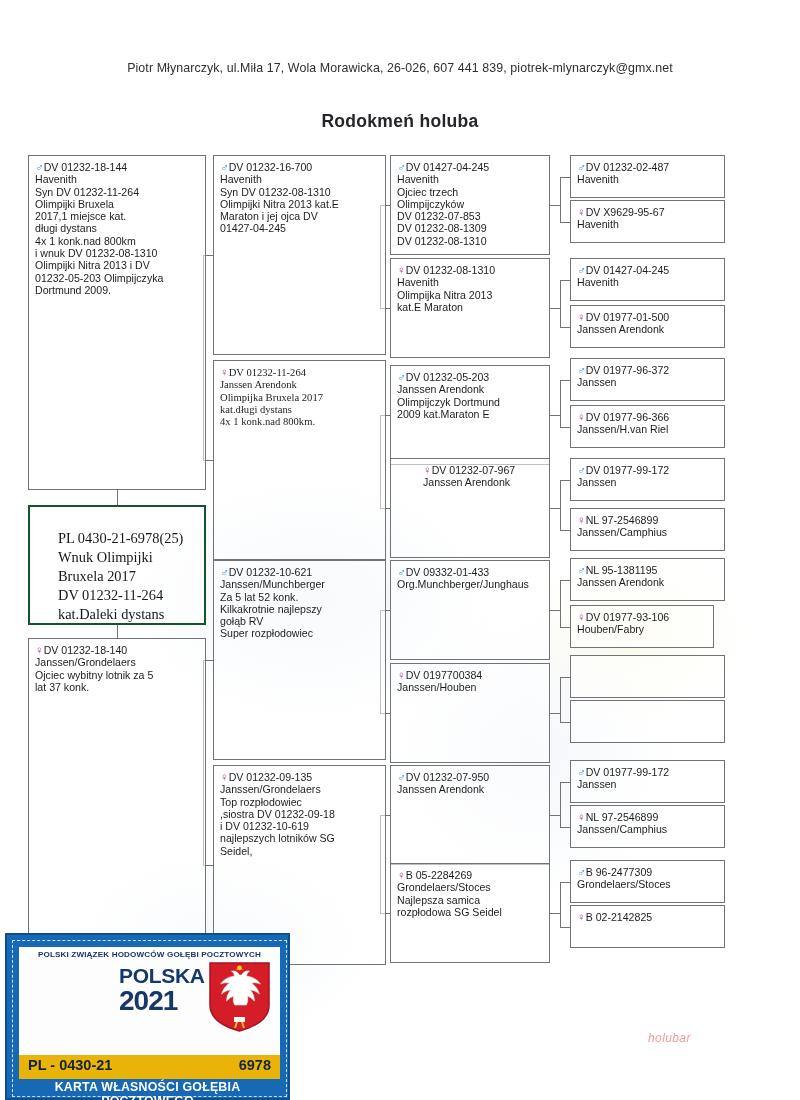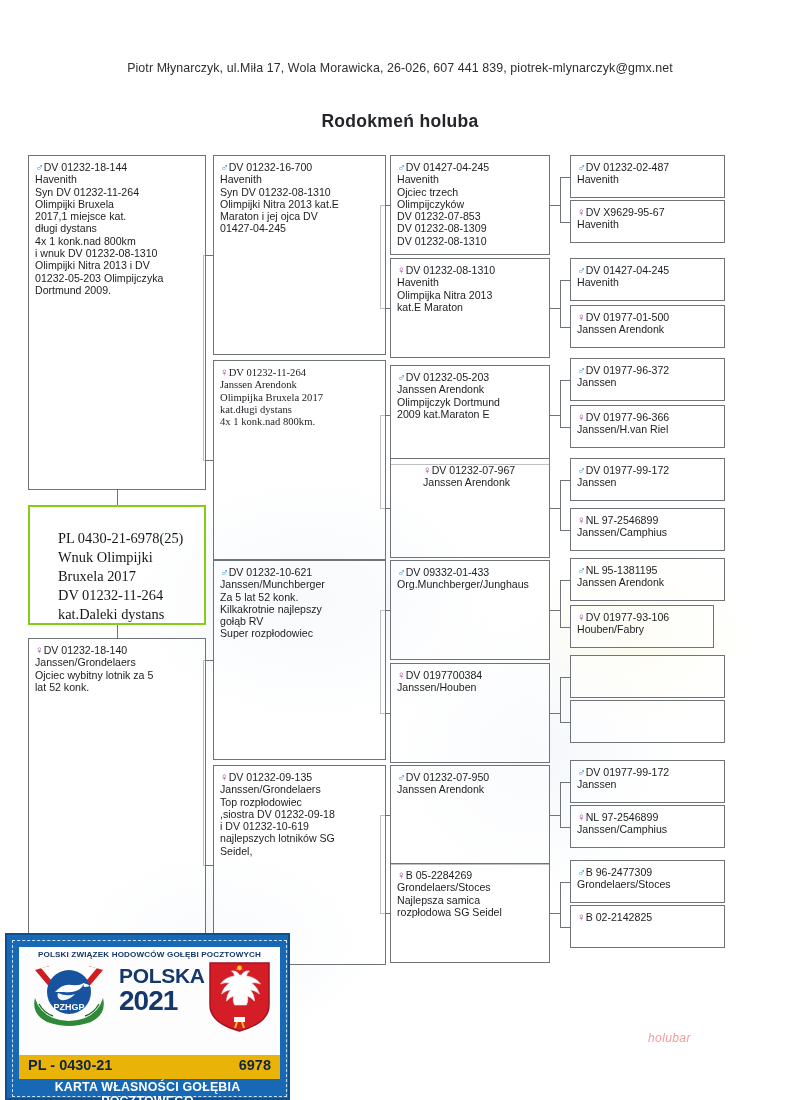--- a/index.html
+++ b/index.html
@@ -38,21 +38,21 @@
     color:#1b1d20;
     overflow:hidden;
   }
   .box .ln{white-space:nowrap;}
   .sym{font-size:11.5px;font-weight:bold;letter-spacing:0;}
   .m{color:#3b8fd4;}
   .f{color:#a8499b;}
 
   .subject{
     position:absolute;
-    border:2px solid #84cc16;
+    border:2px solid #14532d;
     background:rgba(255,255,255,0.6);
     box-sizing:border-box;
     font-family:"Liberation Serif", serif;
     font-size:14.4px;
     line-height:19px;
     color:#141618;
     padding:22px 0 0 28px;
   }
 
   .conn{position:absolute;background:#6f7478;}
@@ -185,21 +185,21 @@
       <div class="ln">4x 1 konk.nad 800km</div>
       <div class="ln">i wnuk DV 01232-08-1310</div>
       <div class="ln">Olimpijki Nitra 2013 i DV</div>
       <div class="ln">01232-05-203 Olimpijczyka</div>
       <div class="ln">Dortmund 2009.</div>
     </div>
     <div class="box" style="left: 28px; top: 638px; width: 178px; height: 310px;">
       <div class="ln"><span class="sym f">♀</span><span>DV 01232-18-140</span></div>
       <div class="ln">Janssen/Grondelaers</div>
       <div class="ln">Ojciec wybitny lotnik za 5</div>
-      <div class="ln">lat 52 konk.</div>
+      <div class="ln">lat 37 konk.</div>
     </div>
     <div class="box" style="left: 213px; top: 155px; width: 173px; height: 200px;">
       <div class="ln"><span class="sym m">♂</span><span>DV 01232-16-700</span></div>
       <div class="ln">Havenith</div>
       <div class="ln">Syn DV 01232-08-1310</div>
       <div class="ln">Olimpijki Nitra 2013 kat.E</div>
       <div class="ln">Maraton i jej ojca DV</div>
       <div class="ln">01427-04-245</div>
     </div>
     <div class="box" style="left: 213px; top: 360px; width: 173px; height: 200px; font-family: Liberation Serif, serif;">
@@ -334,37 +334,20 @@
     <div>Bruxela 2017</div>
     <div>DV 01232-11-264</div>
     <div>kat.Daleki dystans</div>
   </div>
 
 <div class="stamp">
   <div class="stamp-inner"></div>
   <div class="stamp-white">
     <div class="stamp-head">POLSKI ZWIĄZEK HODOWCÓW GOŁĘBI POCZTOWYCH</div>
 
-    <div class="logo">
-      <svg viewBox="0 0 88 66" width="88" height="66">
-        <path d="M10 8 L24 4 L40 26 L32 34 Z" fill="#d11d1d"></path>
-        <path d="M16 6 L30 3 L44 24 L37 31 Z" fill="#ffffff"></path>
-        <path d="M78 8 L64 4 L48 26 L56 34 Z" fill="#d11d1d"></path>
-        <path d="M72 6 L58 3 L44 24 L51 31 Z" fill="#ffffff"></path>
-        <path d="M10 36 Q6 52 22 60 Q34 64 44 64 Q54 64 66 60 Q82 52 78 36
-                 Q74 50 60 56 Q52 59 44 59 Q36 59 28 56 Q14 50 10 36 Z" fill="#2f8a37"></path>
-        <path d="M14 42 q5 9 14 12" stroke="#1f6b27" stroke-width="1.4" fill="none"></path>
-        <path d="M74 42 q-5 9 -14 12" stroke="#1f6b27" stroke-width="1.4" fill="none"></path>
-        <circle cx="44" cy="30" r="22" fill="#17539e"></circle>
-        <path d="M30 30 q8 -9 17 -7 q7 1 12 -2 q-2 6 -8 8 q-6 2 -12 1 z" fill="#ffffff"></path>
-        <path d="M33 31 q9 4 17 1 q-6 7 -14 6 q-5 -2 -3 -7 z" fill="#f2f6fb"></path>
-        <path d="M58 21 q5 1 7 3 q-3 1 -6 1 z" fill="#ffffff"></path>
-        <text x="44" y="48" font-family="Liberation Sans, sans-serif" font-size="9" font-weight="bold" fill="#ffffff" text-anchor="middle">PZHGP</text>
-      </svg>
-    </div>
 
     <div class="polska">
       <div>POLSKA</div>
       <div class="yr">2021</div>
     </div>
 
     <div class="eagle">
       <svg viewBox="0 0 65 72" width="65" height="72">
         <path d="M3 2 H62 V44 Q62 62 32.5 70 Q3 62 3 44 Z" fill="#d51d28" stroke="#a3151e" stroke-width="1.5"></path>
         <path d="M32.5 14 q-3 -5 -8 -4 q3 2 3 5 q-9 1 -14 8 q5 -2 9 -1

